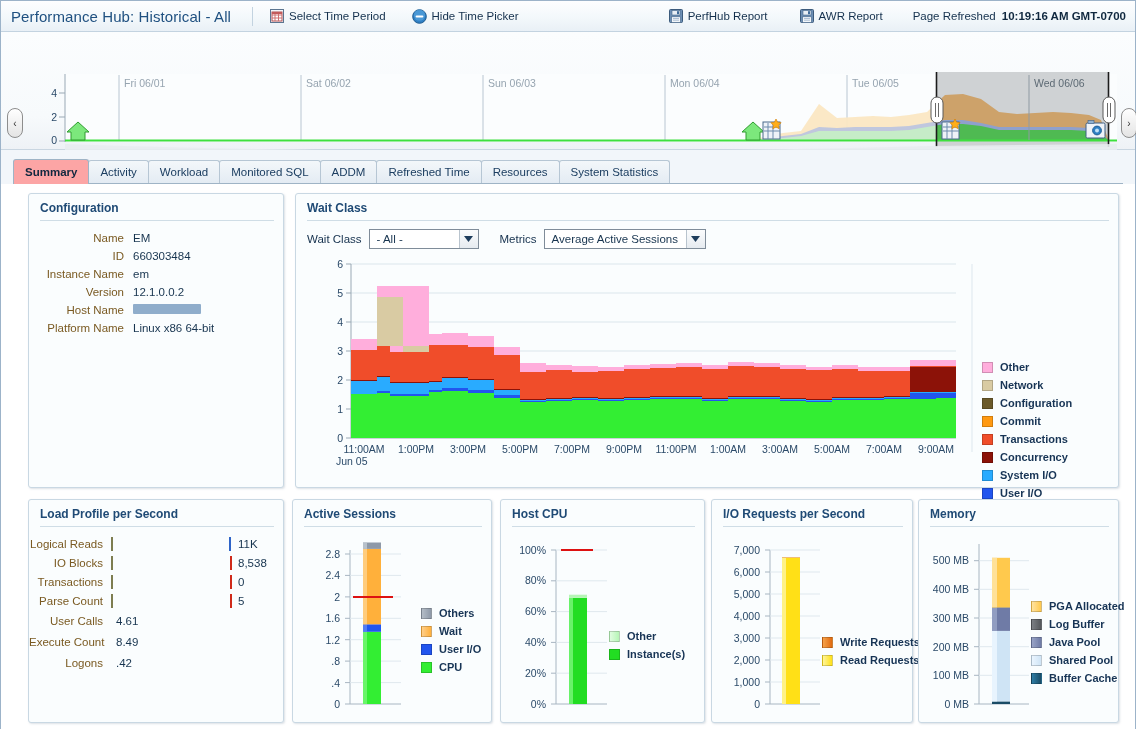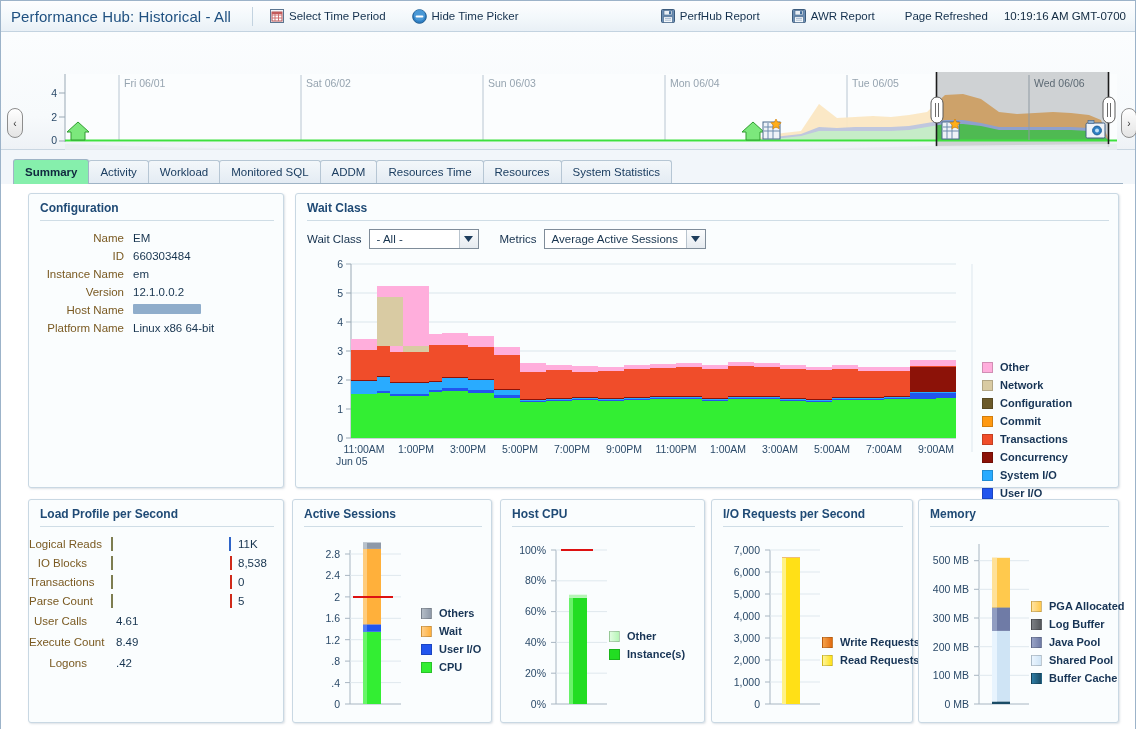--- a/index.html
+++ b/index.html
@@ -31,21 +31,21 @@
     padding-left:10px; padding-right:12px; white-space:nowrap;
     letter-spacing:.1px;
   }
   .vsep { width:1px; height:19px; background:#c3d3e0; margin:0 9px; }
   .tb-action {
     display:flex; align-items:center; gap:5px; white-space:nowrap;
     padding:2px 8px; font-size:11.5px; color:#14304d; cursor:pointer;
   }
   .spacer { flex:1 1 auto; }
   .refresh-label { font-size:11.5px; color:#14304d; white-space:nowrap; }
-  .refresh-time { font-size:11.5px; color:#10283f; font-weight:normal; white-space:nowrap; padding-left:16px; padding-right:9px;}
+  .refresh-time { font-size:11.5px; color:#10283f; font-weight:bold; white-space:nowrap; padding-left:6px; padding-right:9px;}
 
   
   .ico { display:inline-block; line-height:0; }
   svg { display:block; }
 
   
   .timepicker {
     position:absolute; left:0; top:31px; width:1134px; height:118px;
     background:linear-gradient(to bottom,#fbfdfe 0%,#f7fafc 72%,#eef2f6 100%);
     border-bottom:1px solid #c9d6e1;
@@ -68,21 +68,21 @@
   .tabs { display:flex; align-items:flex-end; height:25px; padding-left:12px; }
   .tab {
     height:24px; line-height:23px; padding:0 11px;
     border:1px solid #b6c6d4; border-bottom:none;
     border-radius:3px 3px 0 0;
     background:linear-gradient(to bottom,#f3f7fa,#e3ebf3);
     color:#1c3e61; font-size:11.5px; margin-right:-1px; cursor:pointer;
     white-space:nowrap;
   }
   .tab.active {
-    background:#86efac; font-weight:bold; color:#10283f; height:25px; line-height:24px;
+    background:#fca5a5; font-weight:bold; color:#10283f; height:25px; line-height:24px;
     border-color:#9fb4c6; position:relative; z-index:3;
   }
   .tabline {
     position:absolute; left:12px; top:182px; width:1110px; height:1px; background:#9fb4c6;
   }
 
   
   .content {
     position:absolute; left:0; top:183px; width:1134px; height:545px;
     background:#ffffff;
@@ -122,21 +122,21 @@
     background:linear-gradient(to bottom,#fbfcfd,#e6ebf0);
     display:flex; align-items:center; justify-content:center;
   }
 
   .legend { display:flex; flex-direction:column; gap:0px; }
   .legend-item { display:flex; align-items:center; gap:7px; height:18px; }
   .swatch { width:11px; height:11px; border:1px solid rgba(0,0,0,.18); flex:0 0 auto; }
   .legend-label { font-size:11px; font-weight:bold; color:#173455; white-space:nowrap; }
 
   .lp-row { display:flex; align-items:center; height:19px; }
-  .lp-name { width:82px; text-align:right; font-size:11.5px; color:#7a5a22; padding-right:24px; white-space:nowrap;}
+  .lp-name { width:82px; text-align:right; font-size:11.5px; color:#7a5a22; padding-right:8px; white-space:nowrap;}
   .lp-barwrap { width:122px; height:12px; position:relative; }
   .lp-bar { height:12px; border:1px solid #7d7d50; position:relative; }
   .lp-marker { position:absolute; top:-1px; width:2px; height:14px; background:#cf2a1a; }
   .lp-val { font-size:11.5px; color:#17344f; padding-left:5px; white-space:nowrap; }
   .lp-valonly { font-size:11.5px; color:#17344f; padding-left:5px; white-space:nowrap; }
   text { font-family:"Liberation Sans", sans-serif; }
 </style>
 </head>
 <body>
 
@@ -336,21 +336,21 @@
     </div>
   </div>
 
   <div class="tabbar">
     <div class="tabs">
       <div class="tab active"><span>Summary</span></div>
       <div class="tab"><span>Activity</span></div>
       <div class="tab"><span>Workload</span></div>
       <div class="tab"><span>Monitored SQL</span></div>
       <div class="tab"><span>ADDM</span></div>
-      <div class="tab"><span>Resources Time</span></div>
+      <div class="tab"><span>Refreshed Time</span></div>
       <div class="tab"><span>Resources</span></div>
       <div class="tab"><span>System Statistics</span></div>
     </div>
   </div>
   <div class="tabline"></div>
 
   <div class="content">
 
     <div class="panel" style="left:27px; top:9px; width:256px; height:295px;">
       <div class="panel-title">Configuration</div>

